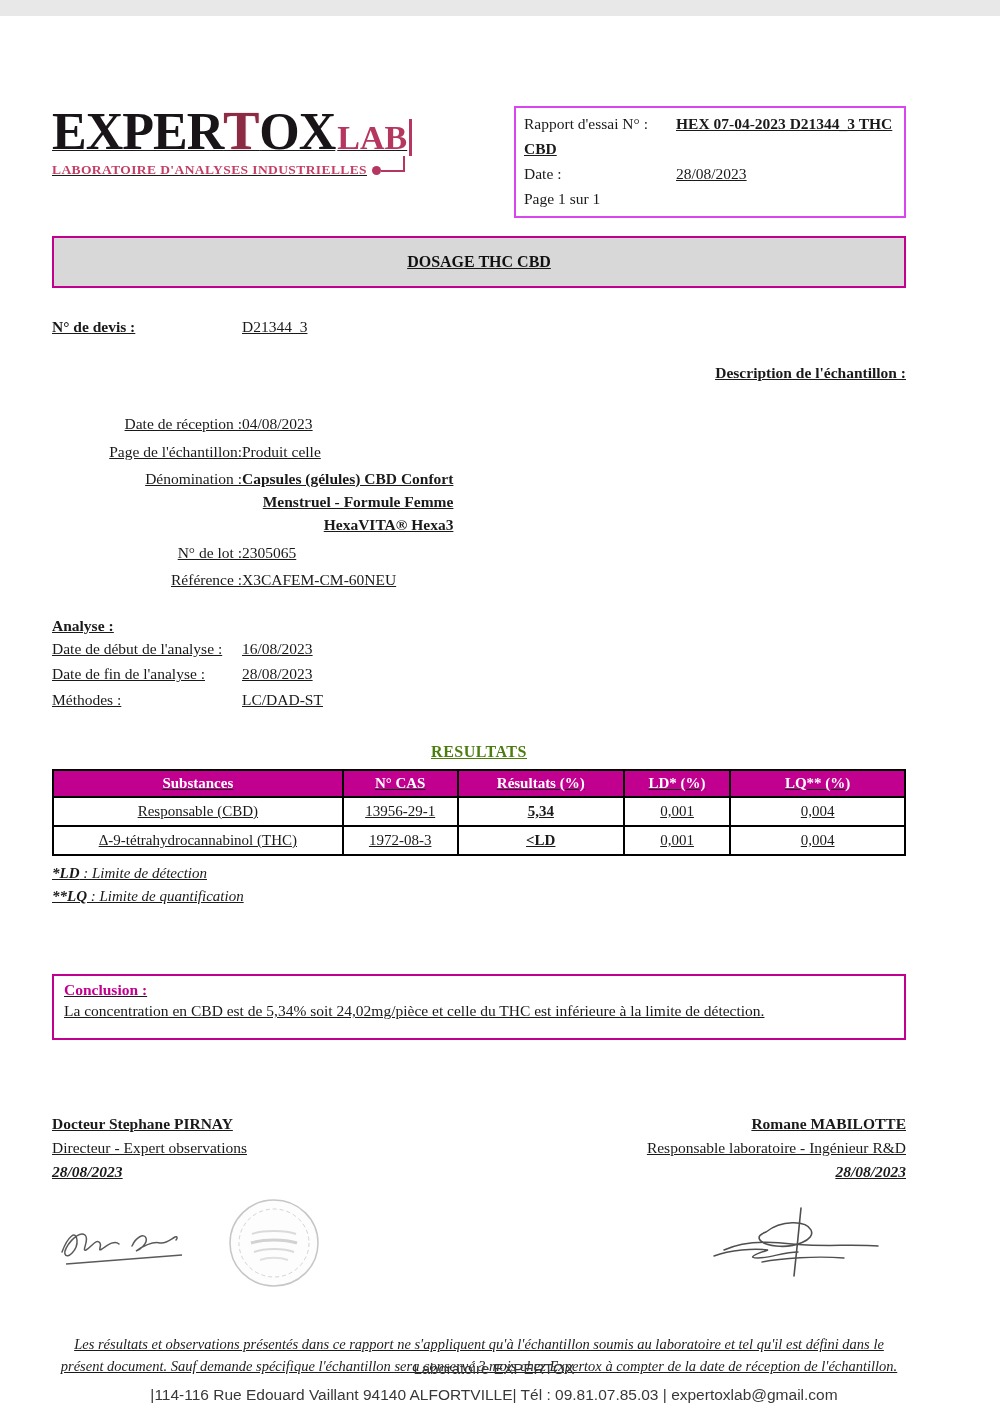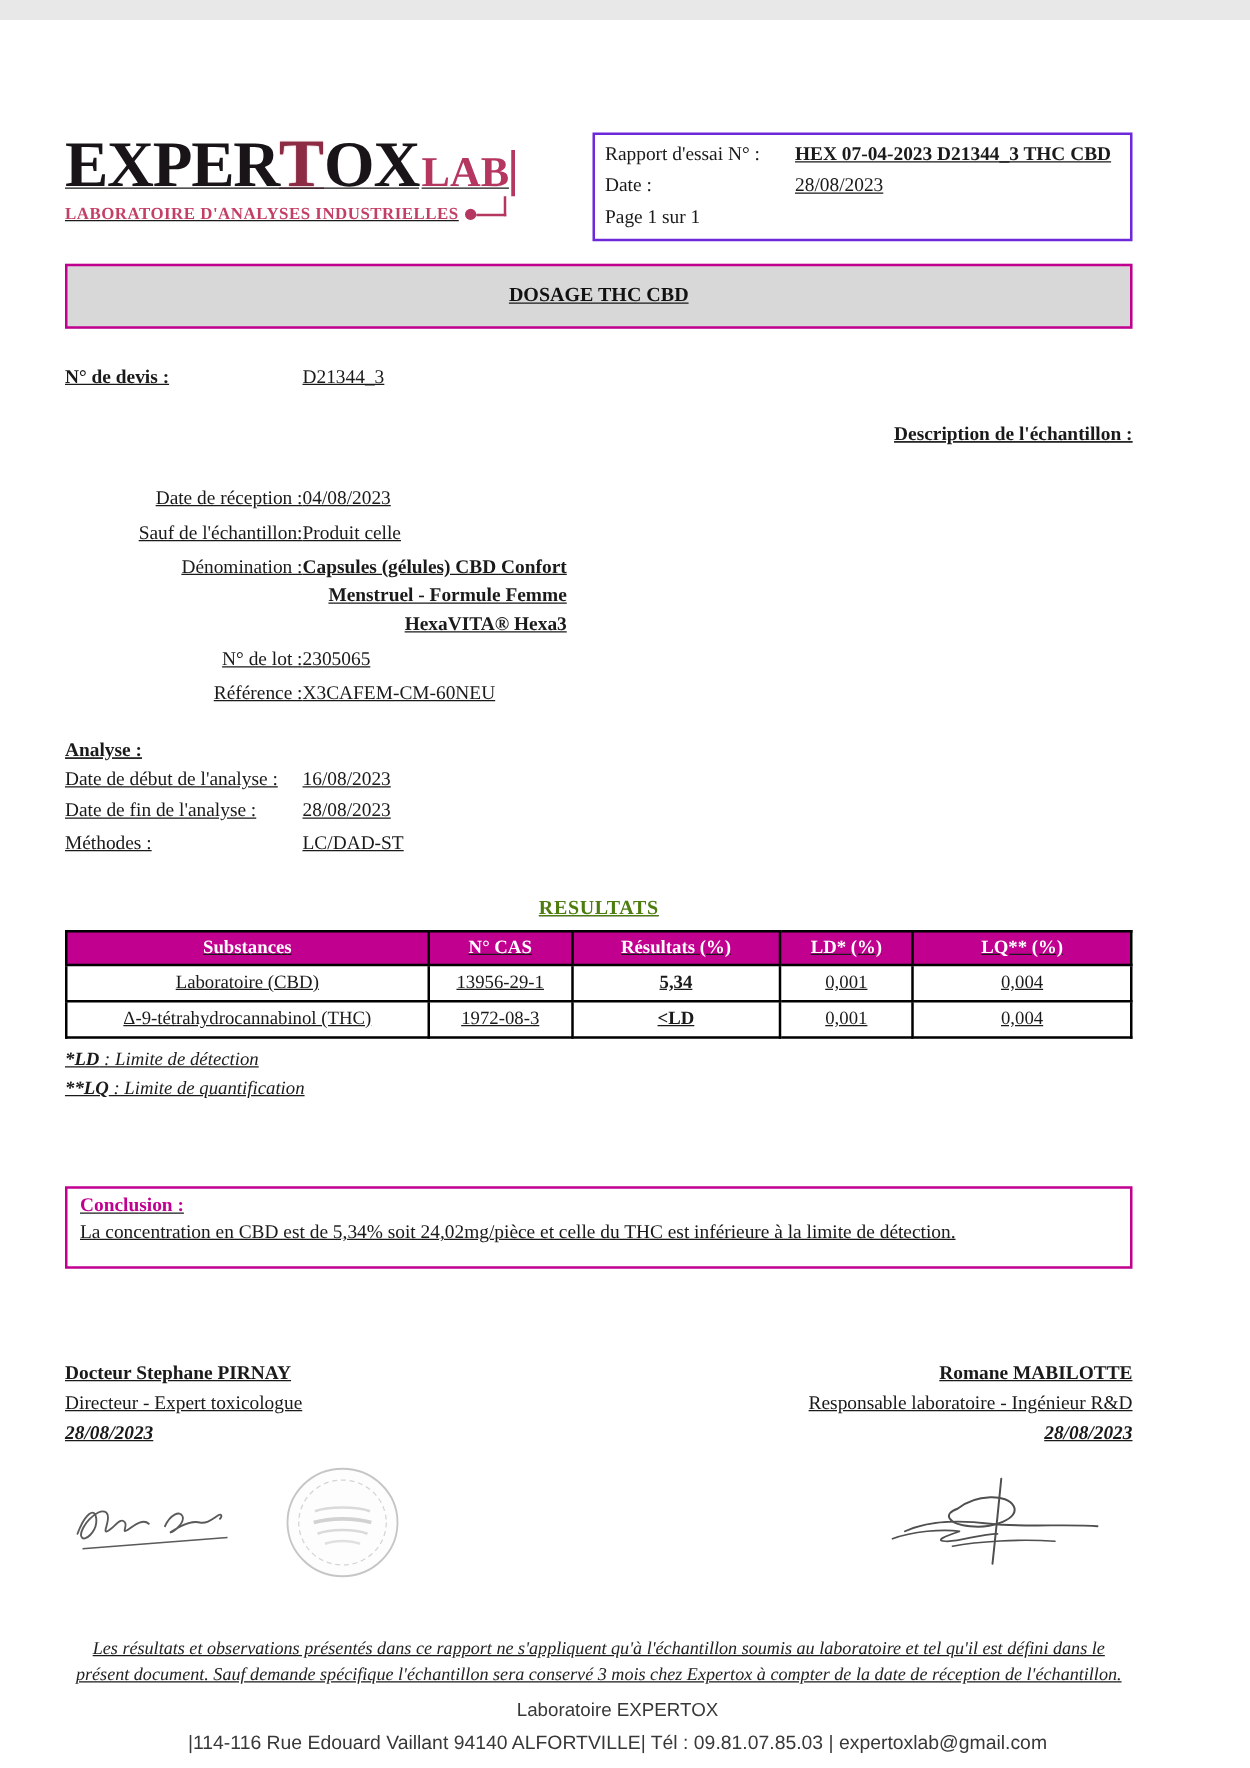--- a/index.html
+++ b/index.html
@@ -12,21 +12,21 @@
   }
   
   .top { display:flex; justify-content:space-between; align-items:flex-start; }
   .logo-line { font-family:"Liberation Serif", serif; font-weight:bold; line-height:1; white-space:nowrap; }
   .lg-main { font-size:52px; color:#181418; letter-spacing:-1px; }
   .lg-t { font-size:54px; color:#8C2B43; text-shadow:0 0 1px #8C2B43; }
   .lg-lab { font-size:34px; color:#B5375F; border-right:3px solid #B5375F; padding-right:2px; margin-left:2px; vertical-align:baseline; }
   .lg-tag { color:#C43F66; font-weight:bold; font-size:13.5px; letter-spacing:.4px; margin-top:4px; white-space:nowrap; }
   .lg-dot { display:inline-block; width:9px; height:9px; border-radius:50%; background:#B5375F; margin-left:5px; vertical-align:middle; }
   .lg-conn { display:inline-block; width:24px; height:16px; border-bottom:2px solid #B5375F; border-right:2px solid #B5375F; vertical-align:middle; transform:translateY(-7px); }
-  .report-box { border:2px solid #6d28d9; width:432px; padding:3px 8px 5px 8px; font-size:15.5px; line-height:1.62; margin-top:2px; }
+  .report-box { border:2px solid #d946ef; width:392px; padding:3px 8px 5px 8px; font-size:15.5px; line-height:1.62; margin-top:2px; }
   .rb-row .rb-label { display:inline-block; width:152px; }
   .rb-row .rb-value { font-weight:normal; }
   .rb-row.first .rb-value { font-weight:bold; }
   
   .banner {
     margin-top:18px; border:2px solid #C10090; background:#D8D8D8;
     text-align:center; font-weight:bold; font-size:16px; padding:15px 0; color:#111;
   }
   
   .devis { margin-top:30px; font-size:15.5px; }
@@ -111,21 +111,21 @@
   </div>
 
   <div class="kv-block">
     <div class="section-heading">Description de l'échantillon :</div>
     <div style="height:26px"></div>
     <div class="kv-row">
       <div class="kv-label">Date de réception :</div>
       <div class="kv-value">04/08/2023</div>
     </div>
     <div class="kv-row">
-      <div class="kv-label">Sauf de l'échantillon:</div>
+      <div class="kv-label">Page de l'échantillon:</div>
       <div class="kv-value">Produit celle</div>
     </div>
     <div class="kv-row">
       <div class="kv-label">Dénomination :</div>
       <div class="kv-value bold">Capsules (gélules) CBD Confort
 Menstruel - Formule Femme
 HexaVITA® Hexa3</div>
     </div>
     <div class="kv-row">
       <div class="kv-label">N° de lot :</div>
@@ -166,21 +166,21 @@
       <tr>
         <th>Substances</th>
         <th>N° CAS</th>
         <th>Résultats (%)</th>
         <th>LD* (%)</th>
         <th>LQ** (%)</th>
       </tr>
     </thead>
     <tbody>
       <tr>
-        <td>Laboratoire (CBD)</td>
+        <td>Responsable (CBD)</td>
         <td>13956-29-1</td>
         <td class="res-val">5,34</td>
         <td>0,001</td>
         <td>0,004</td>
       </tr>
       <tr>
         <td>Δ-9-tétrahydrocannabinol (THC)</td>
         <td>1972-08-3</td>
         <td class="res-val">&lt;LD</td>
         <td>0,001</td>
@@ -195,21 +195,21 @@
   </div>
 
   <div class="conclusion">
     <div class="conclusion-label">Conclusion :</div>
     <div class="conclusion-text">La concentration en CBD est de 5,34% soit 24,02mg/pièce et celle du THC est inférieure à la limite de détection.</div>
   </div>
 
   <div class="signatures">
     <div class="sig-col left">
       <div class="sig-name">Docteur Stephane PIRNAY</div>
-      <div class="sig-title">Directeur - Expert toxicologue</div>
+      <div class="sig-title">Directeur - Expert observations</div>
       <div class="sig-date">28/08/2023</div>
       <div class="sig-art">
         <svg width="160" height="66" viewBox="0 0 160 66">
           <path d="M10 42 C16 26 24 20 25 30 C26 40 15 50 13 44 C11 38 26 20 33 25 C38 29 29 42 34 40 C40 37 44 28 48 33 C50 36 45 42 50 39 C57 34 63 30 67 34" stroke="#5a5a5a" stroke-width="1.5" fill="none" stroke-linecap="round"></path>
           <path d="M80 36 C84 27 92 23 94 28 C96 33 88 40 84 41 C90 37 100 31 108 33 C114 34 118 30 123 27 C125 26 126 28 124 30" stroke="#5a5a5a" stroke-width="1.5" fill="none" stroke-linecap="round"></path>
           <path d="M14 54 L130 45" stroke="#5a5a5a" stroke-width="1.3" fill="none"></path>
         </svg>
         <svg width="96" height="94" viewBox="0 0 96 94">
           <ellipse cx="48" cy="47" rx="44" ry="43" stroke="#c6c6c6" stroke-width="1.5" fill="#fdfdfd"></ellipse>
           <ellipse cx="48" cy="47" rx="35" ry="34" stroke="#d4d4d4" stroke-width="1" fill="none" stroke-dasharray="4 3"></ellipse>

